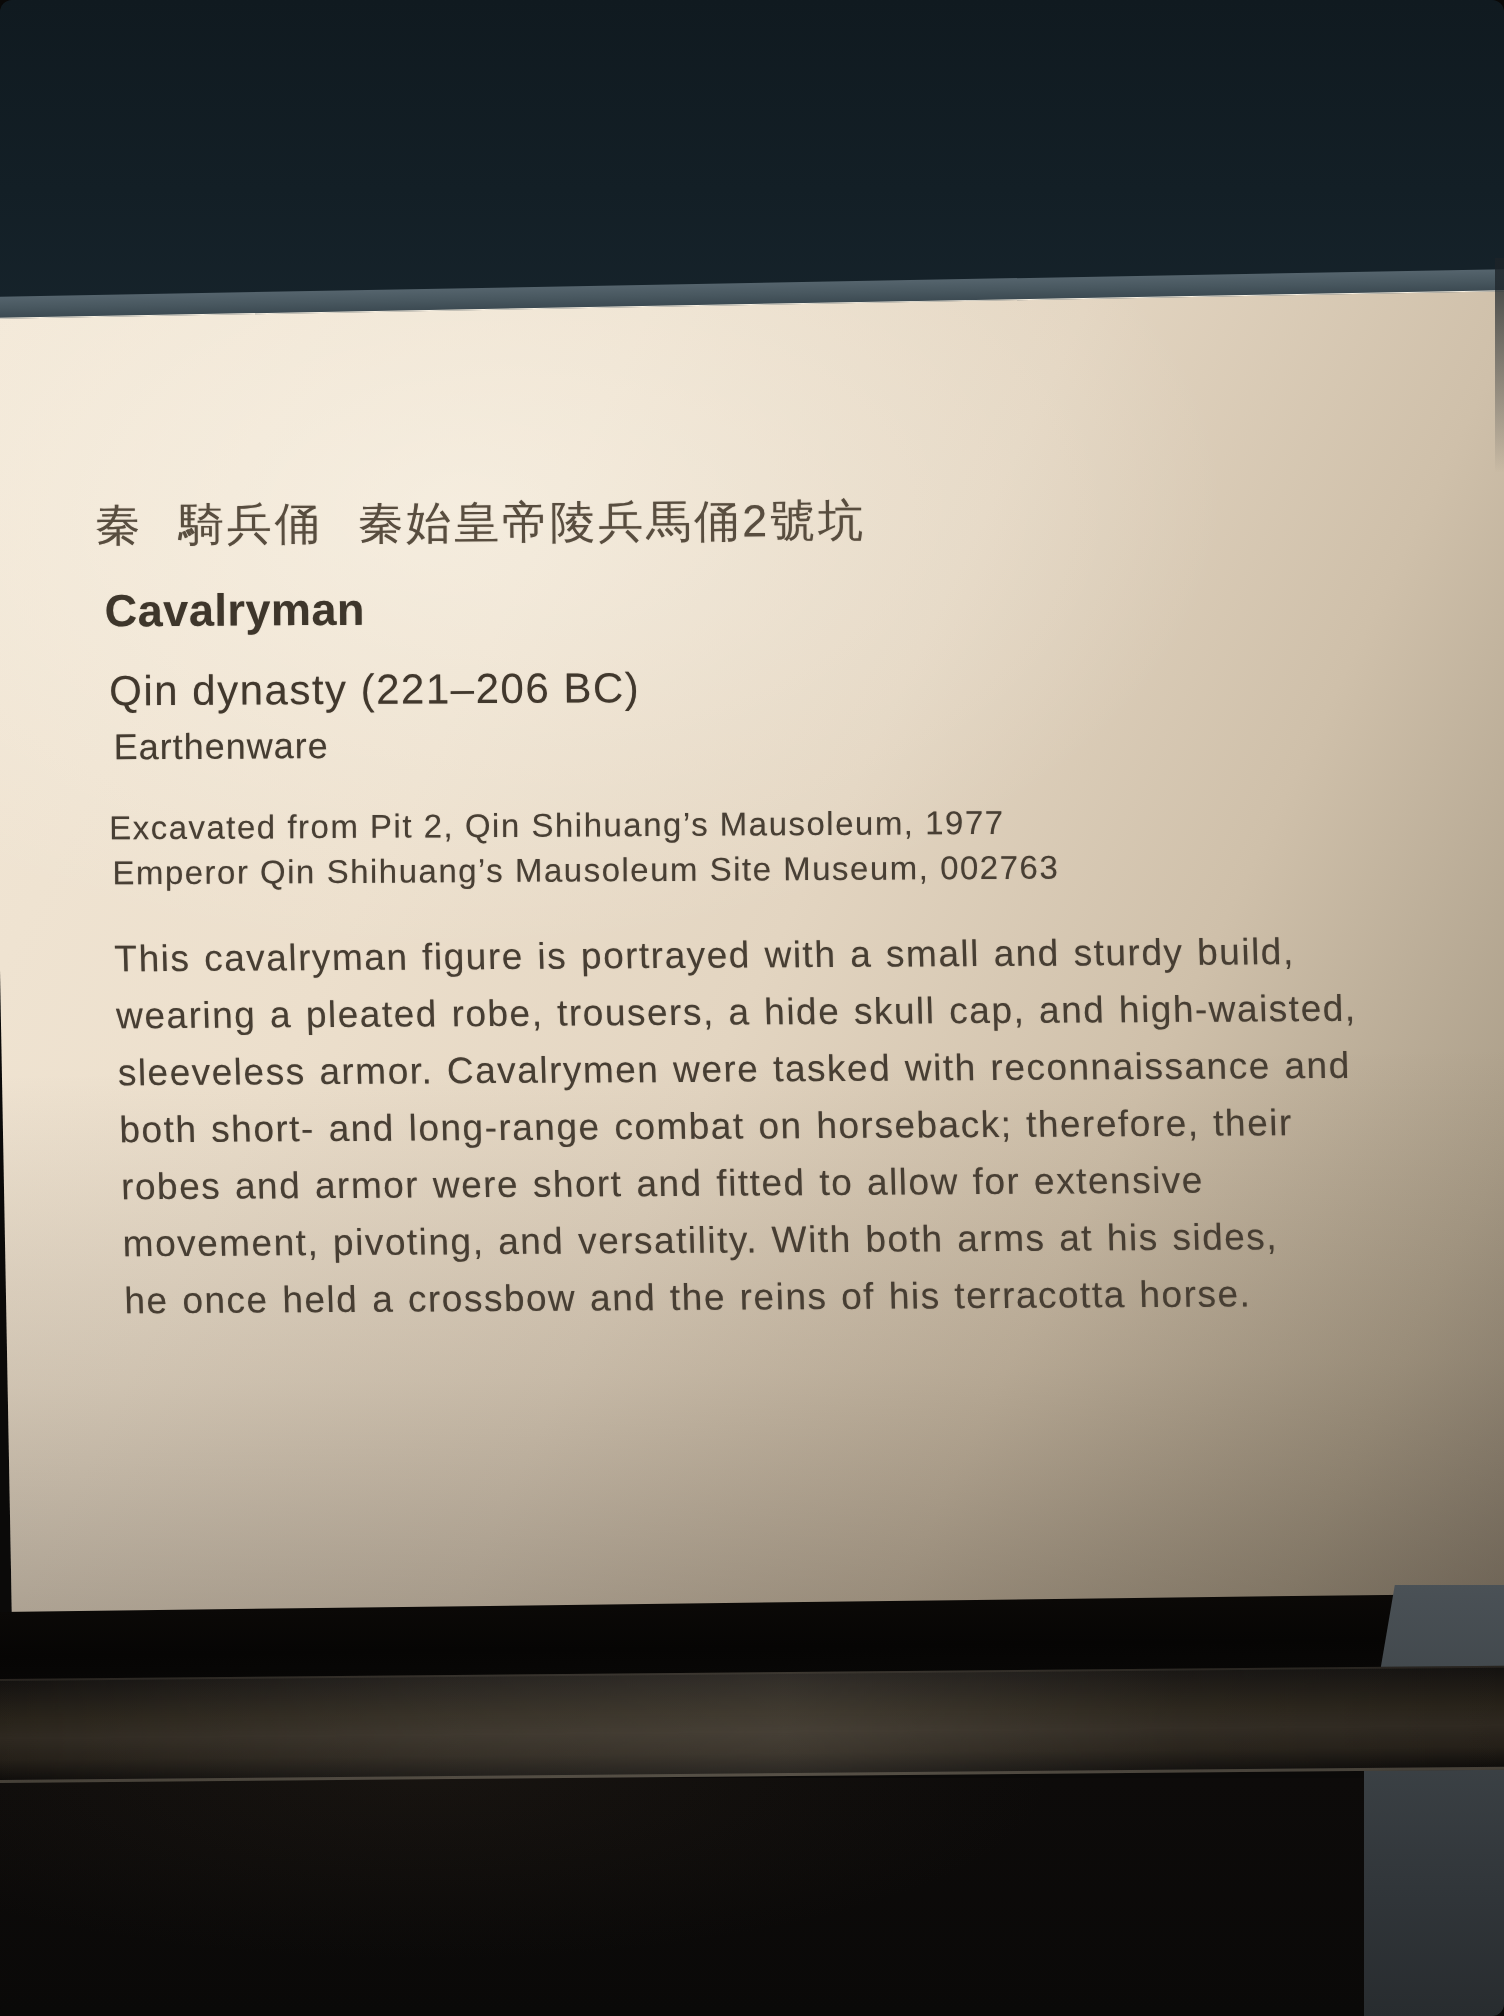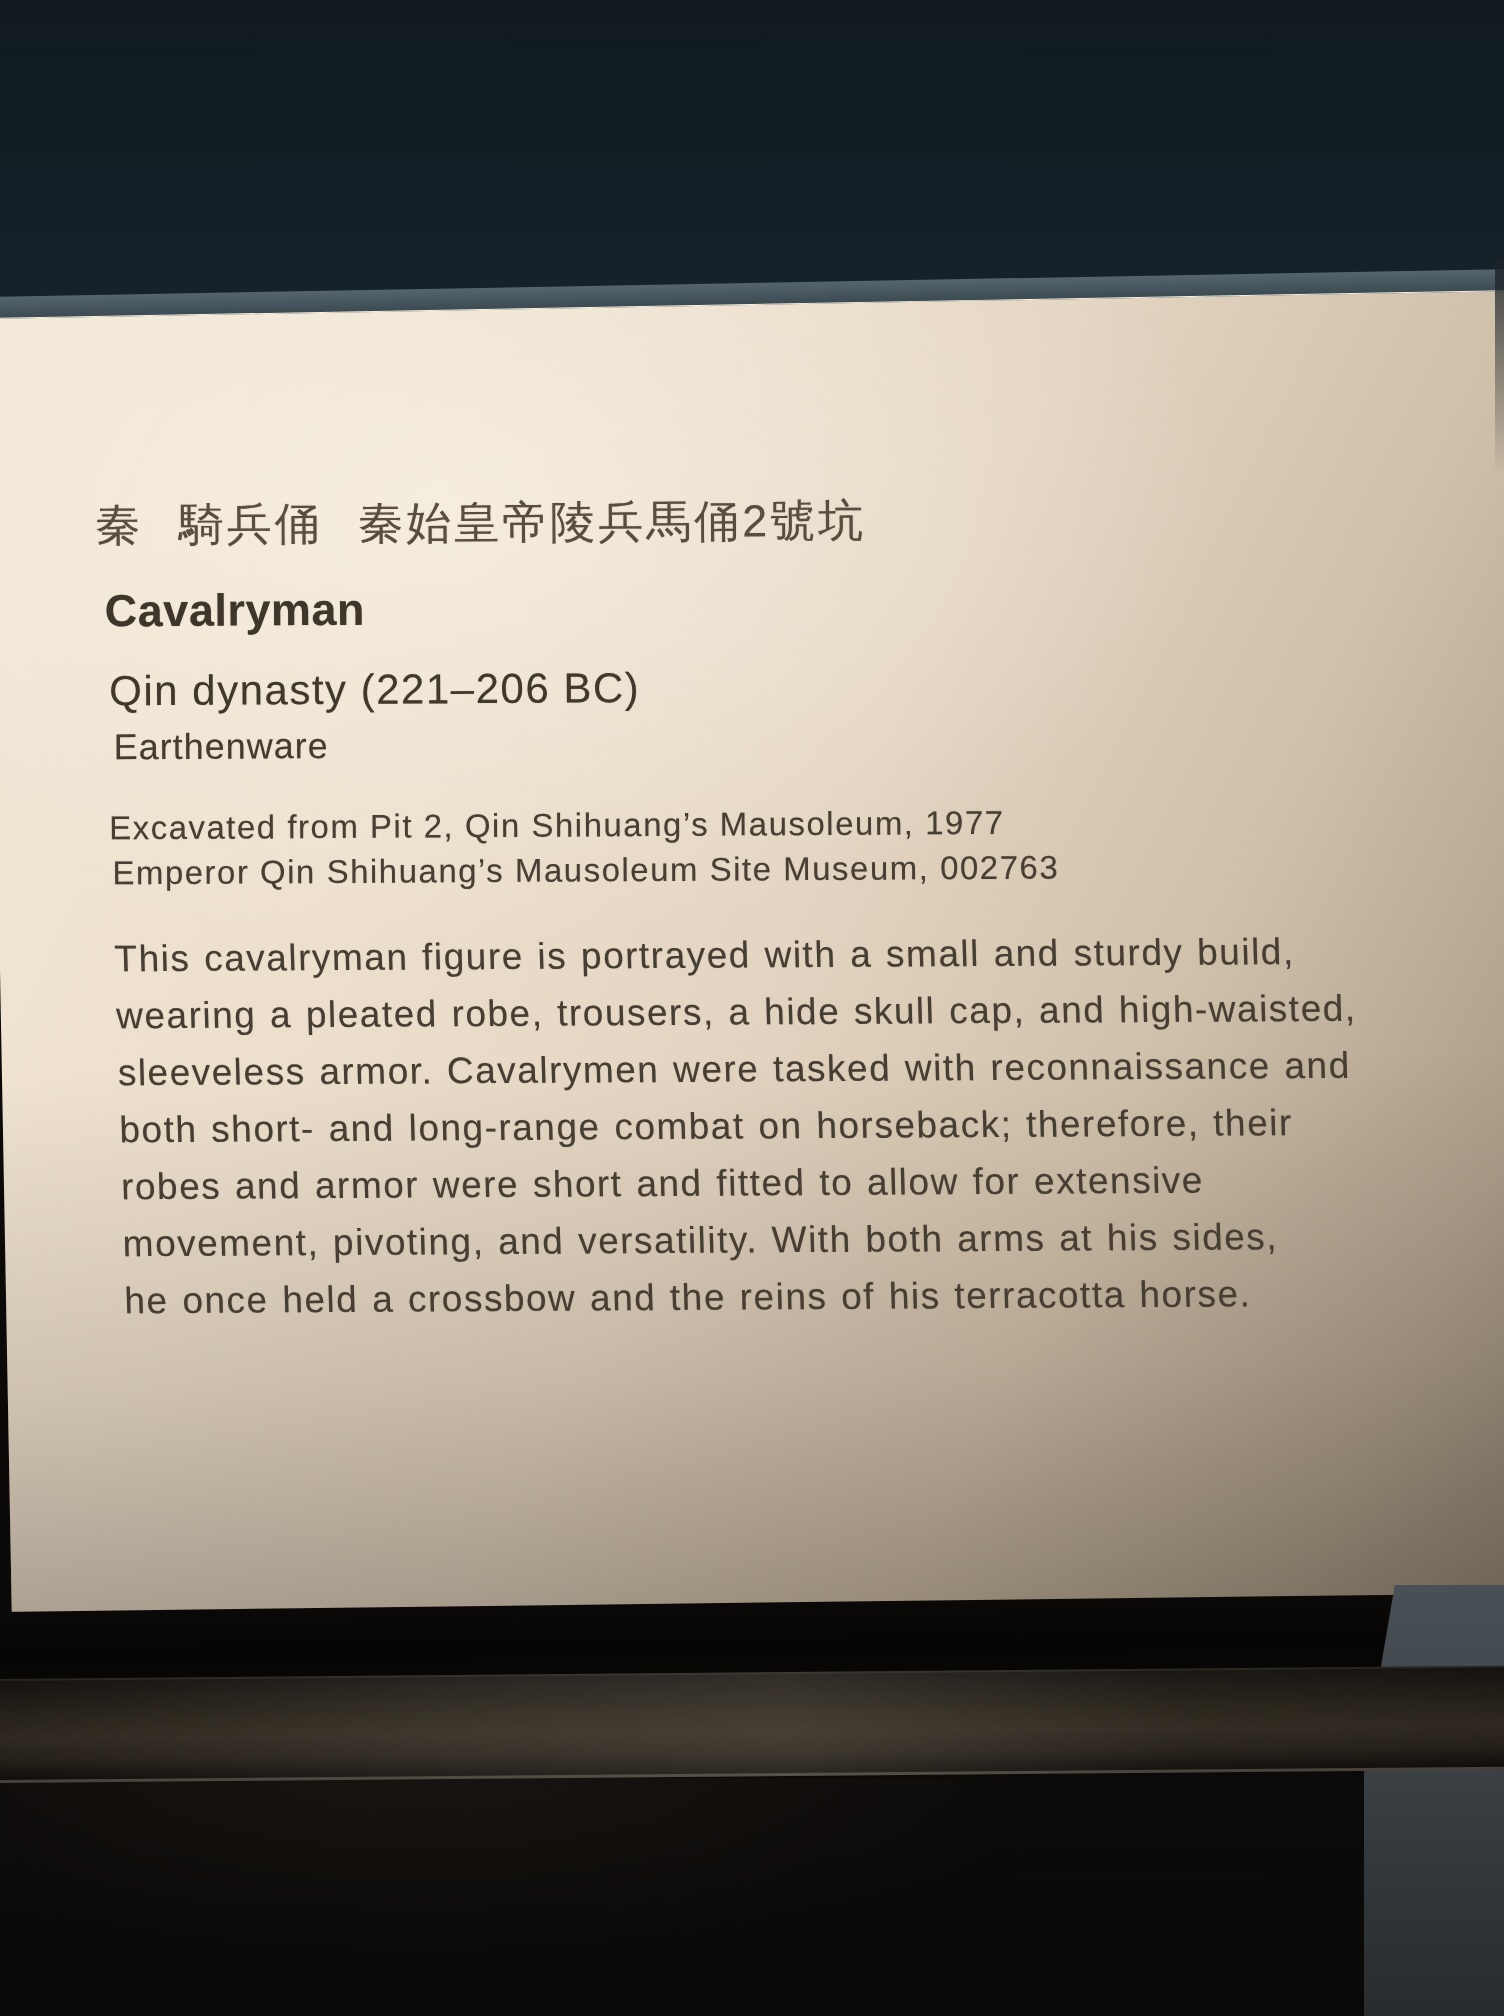--- a/index.html
+++ b/index.html
@@ -7,20 +7,21 @@
     padding: 0;
     background: #0a0908;
     font-family: "Liberation Sans", sans-serif;
   }
   .stage {
     position: relative;
     width: 1504px;
     height: 2016px;
     overflow: hidden;
     background: #0b0a09;
+    border-radius: 12px;
   }
 
   
   .wall {
     position: absolute;
     left: 0; top: 0;
     width: 1504px; height: 345px;
     background: linear-gradient(180deg, #101a20 0%, #131f26 55%, #17242c 100%);
   }
 

